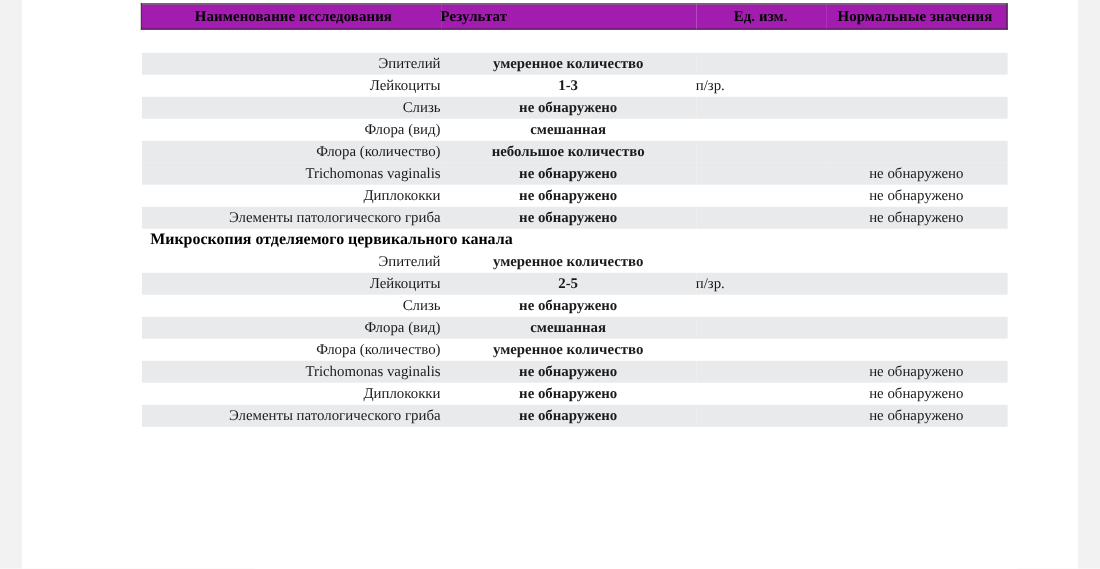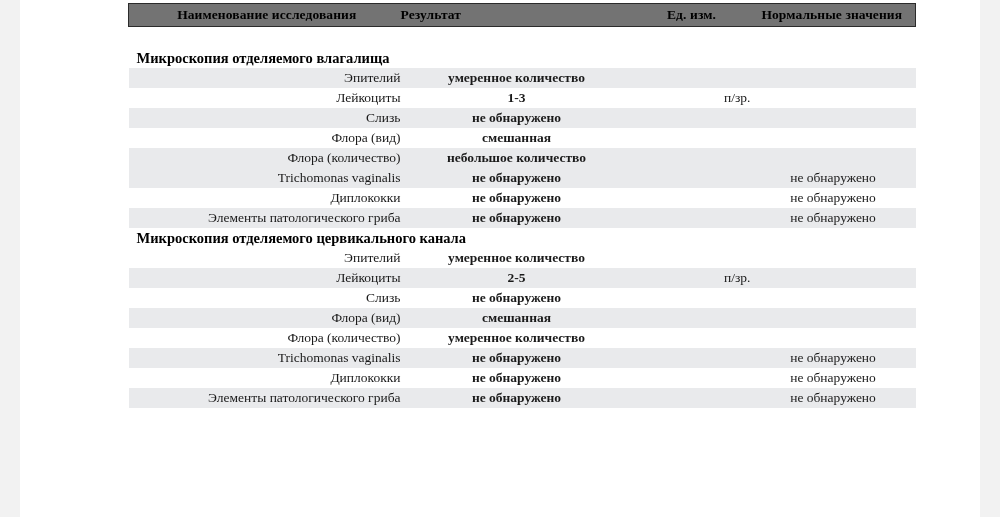--- a/index.html
+++ b/index.html
@@ -40,21 +40,21 @@
   col.c-name   { width: 272px; }
   col.c-result { width: 232px; }
   col.c-units  { width: 118px; }
   col.c-normal { width: 165px; }
 
   
   thead tr {
     height: 22px;
   }
   thead th {
-    background: #737373;
+    background: #a21caf;
     border-top: 1px solid #2b2b2b;
     border-bottom: 1px solid #2b2b2b;
     font-size: 13.5px;
     font-weight: bold;
     color: #000000;
     padding: 0;
     line-height: 22px;
     letter-spacing: 0.1px;
     white-space: nowrap;
   }
@@ -92,21 +92,21 @@
     color: #1a1a1a;
     line-height: 20px;
     vertical-align: middle;
     white-space: nowrap;
   }
   tr.data-row.striped td { background: #e9eaec; }
   tr.data-row.plain   td { background: #ffffff; }
 
   td.cell-name   { text-align: right;   padding-left: 8px; }
   td.cell-result { text-align: center; font-weight: bold; padding-right: 26px; }
-  td.cell-units  { text-align: right; }
+  td.cell-units  { text-align: left; }
   td.cell-normal { text-align: center; padding-right: 2px; }
 </style>
 </head>
 <body>
 
 <div id="page-sheet">
 
   <table id="report-table">
     <colgroup>
       <col class="c-name">
@@ -121,23 +121,20 @@
         <th class="th-result">Результат</th>
         <th class="th-units">Ед. изм.</th>
         <th class="th-normal">Нормальные значения</th>
       </tr>
     </thead>
 
     <tbody id="table-body">
       <tr class="spacer-row">
         <td colspan="4"></td>
       </tr>
-    <tr class="section-row">
-          <td colspan="4">Микроскопия отделяемого влагалища</td>
-        </tr>
         <tr class="data-row striped">
           <td class="cell-name">Эпителий</td>
           <td class="cell-result">умеренное количество</td>
           <td class="cell-units"></td>
           <td class="cell-normal"></td>
         </tr>
         <tr class="data-row plain">
           <td class="cell-name">Лейкоциты</td>
           <td class="cell-result">1-3</td>
           <td class="cell-units">п/зр.</td>

